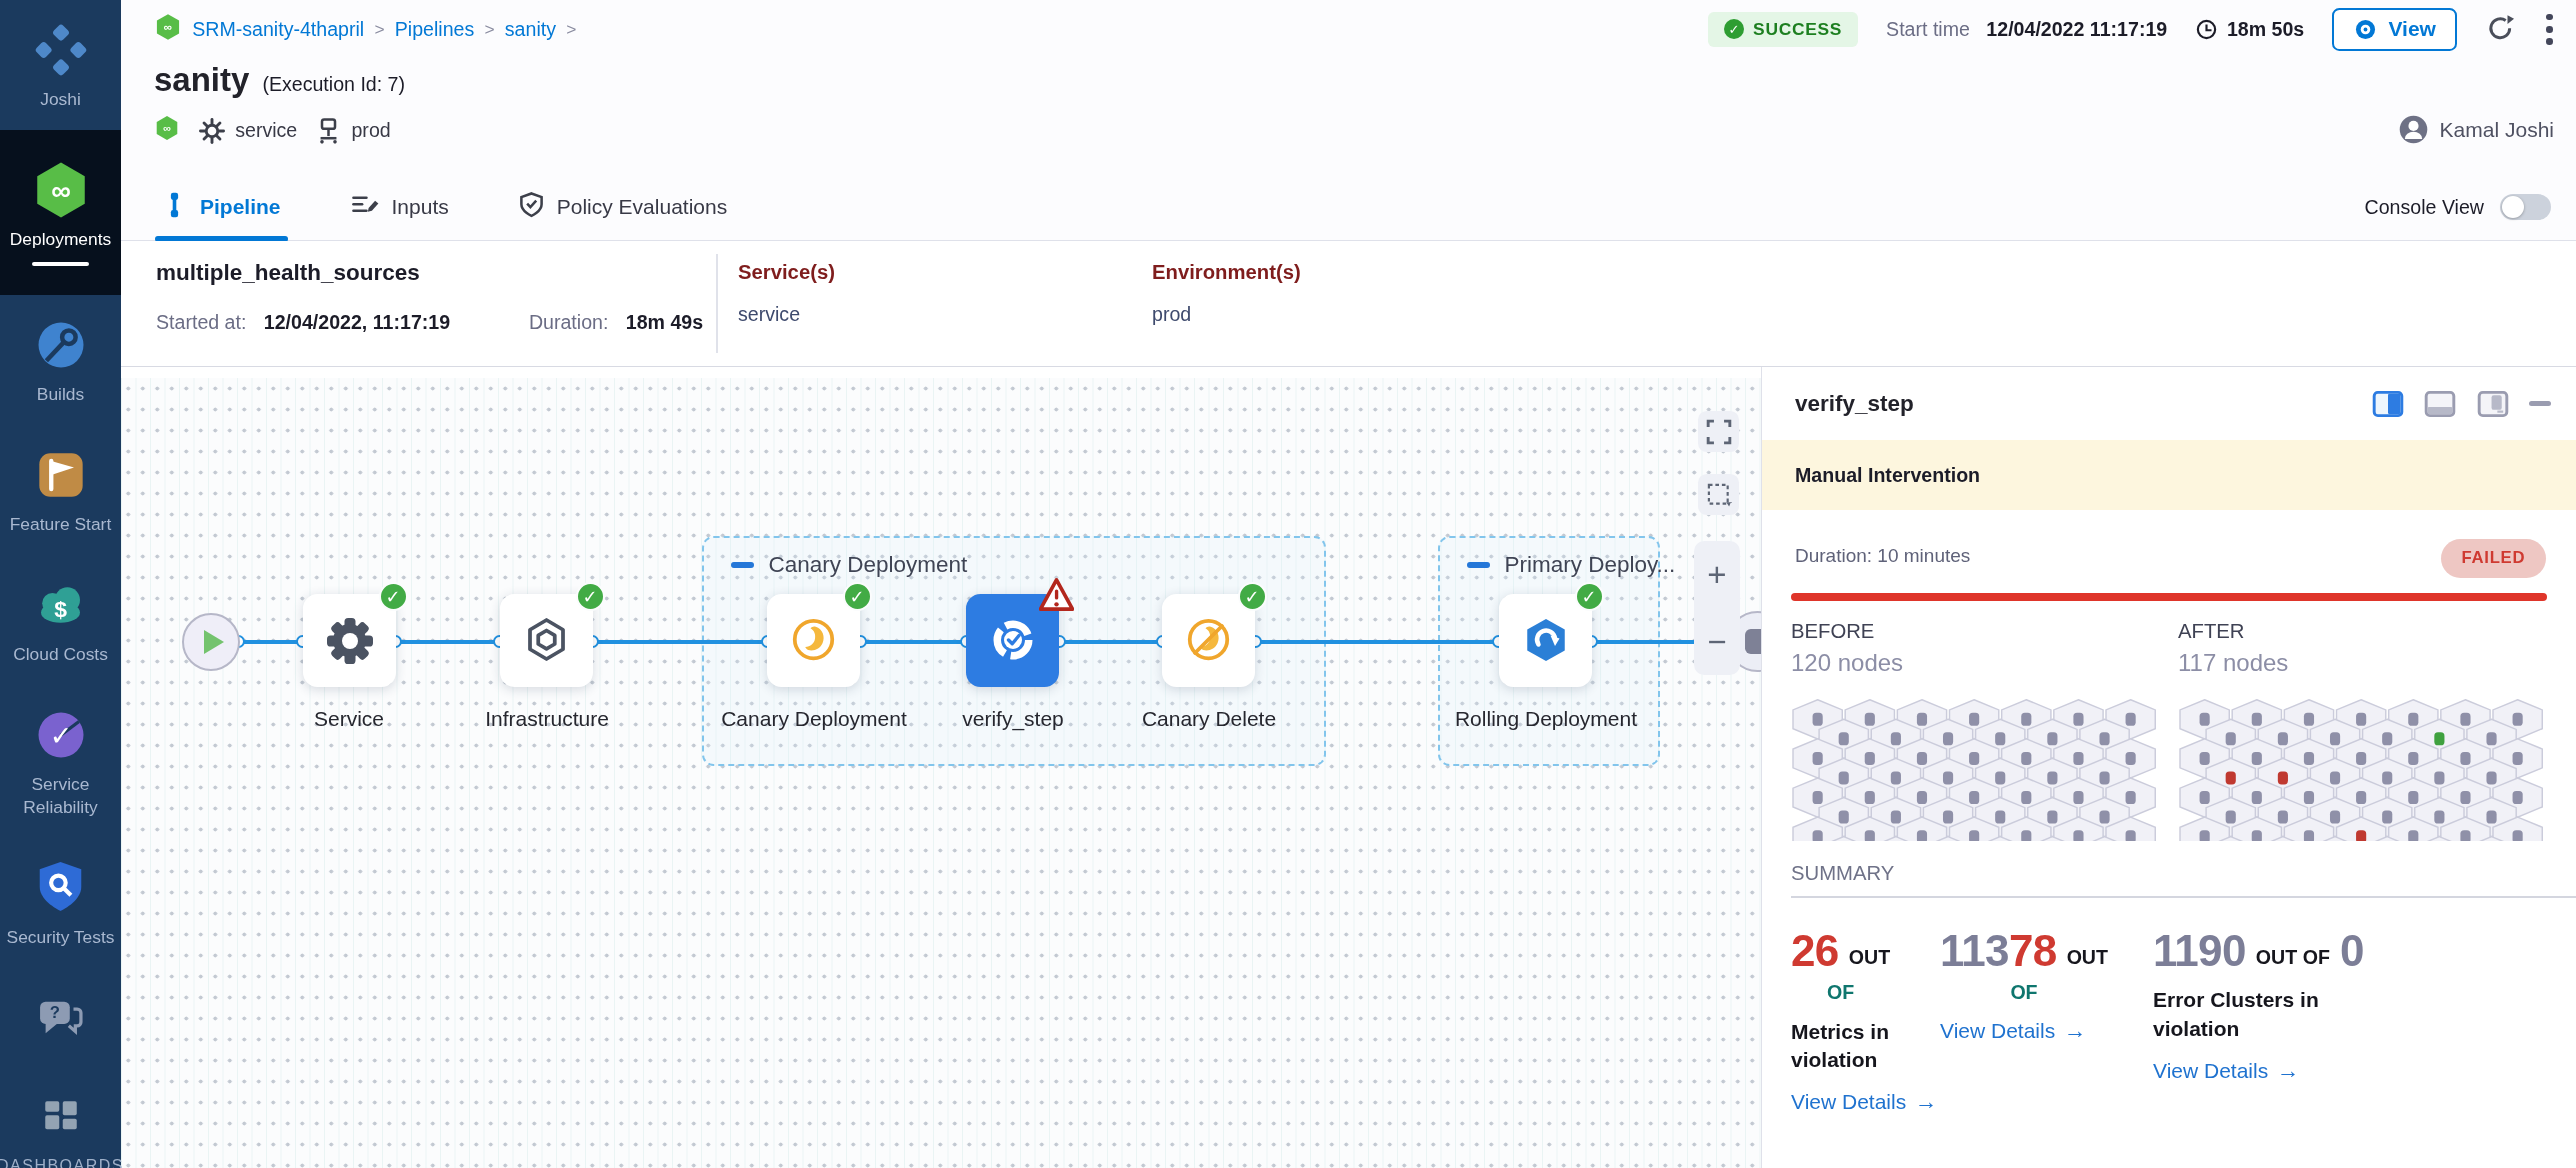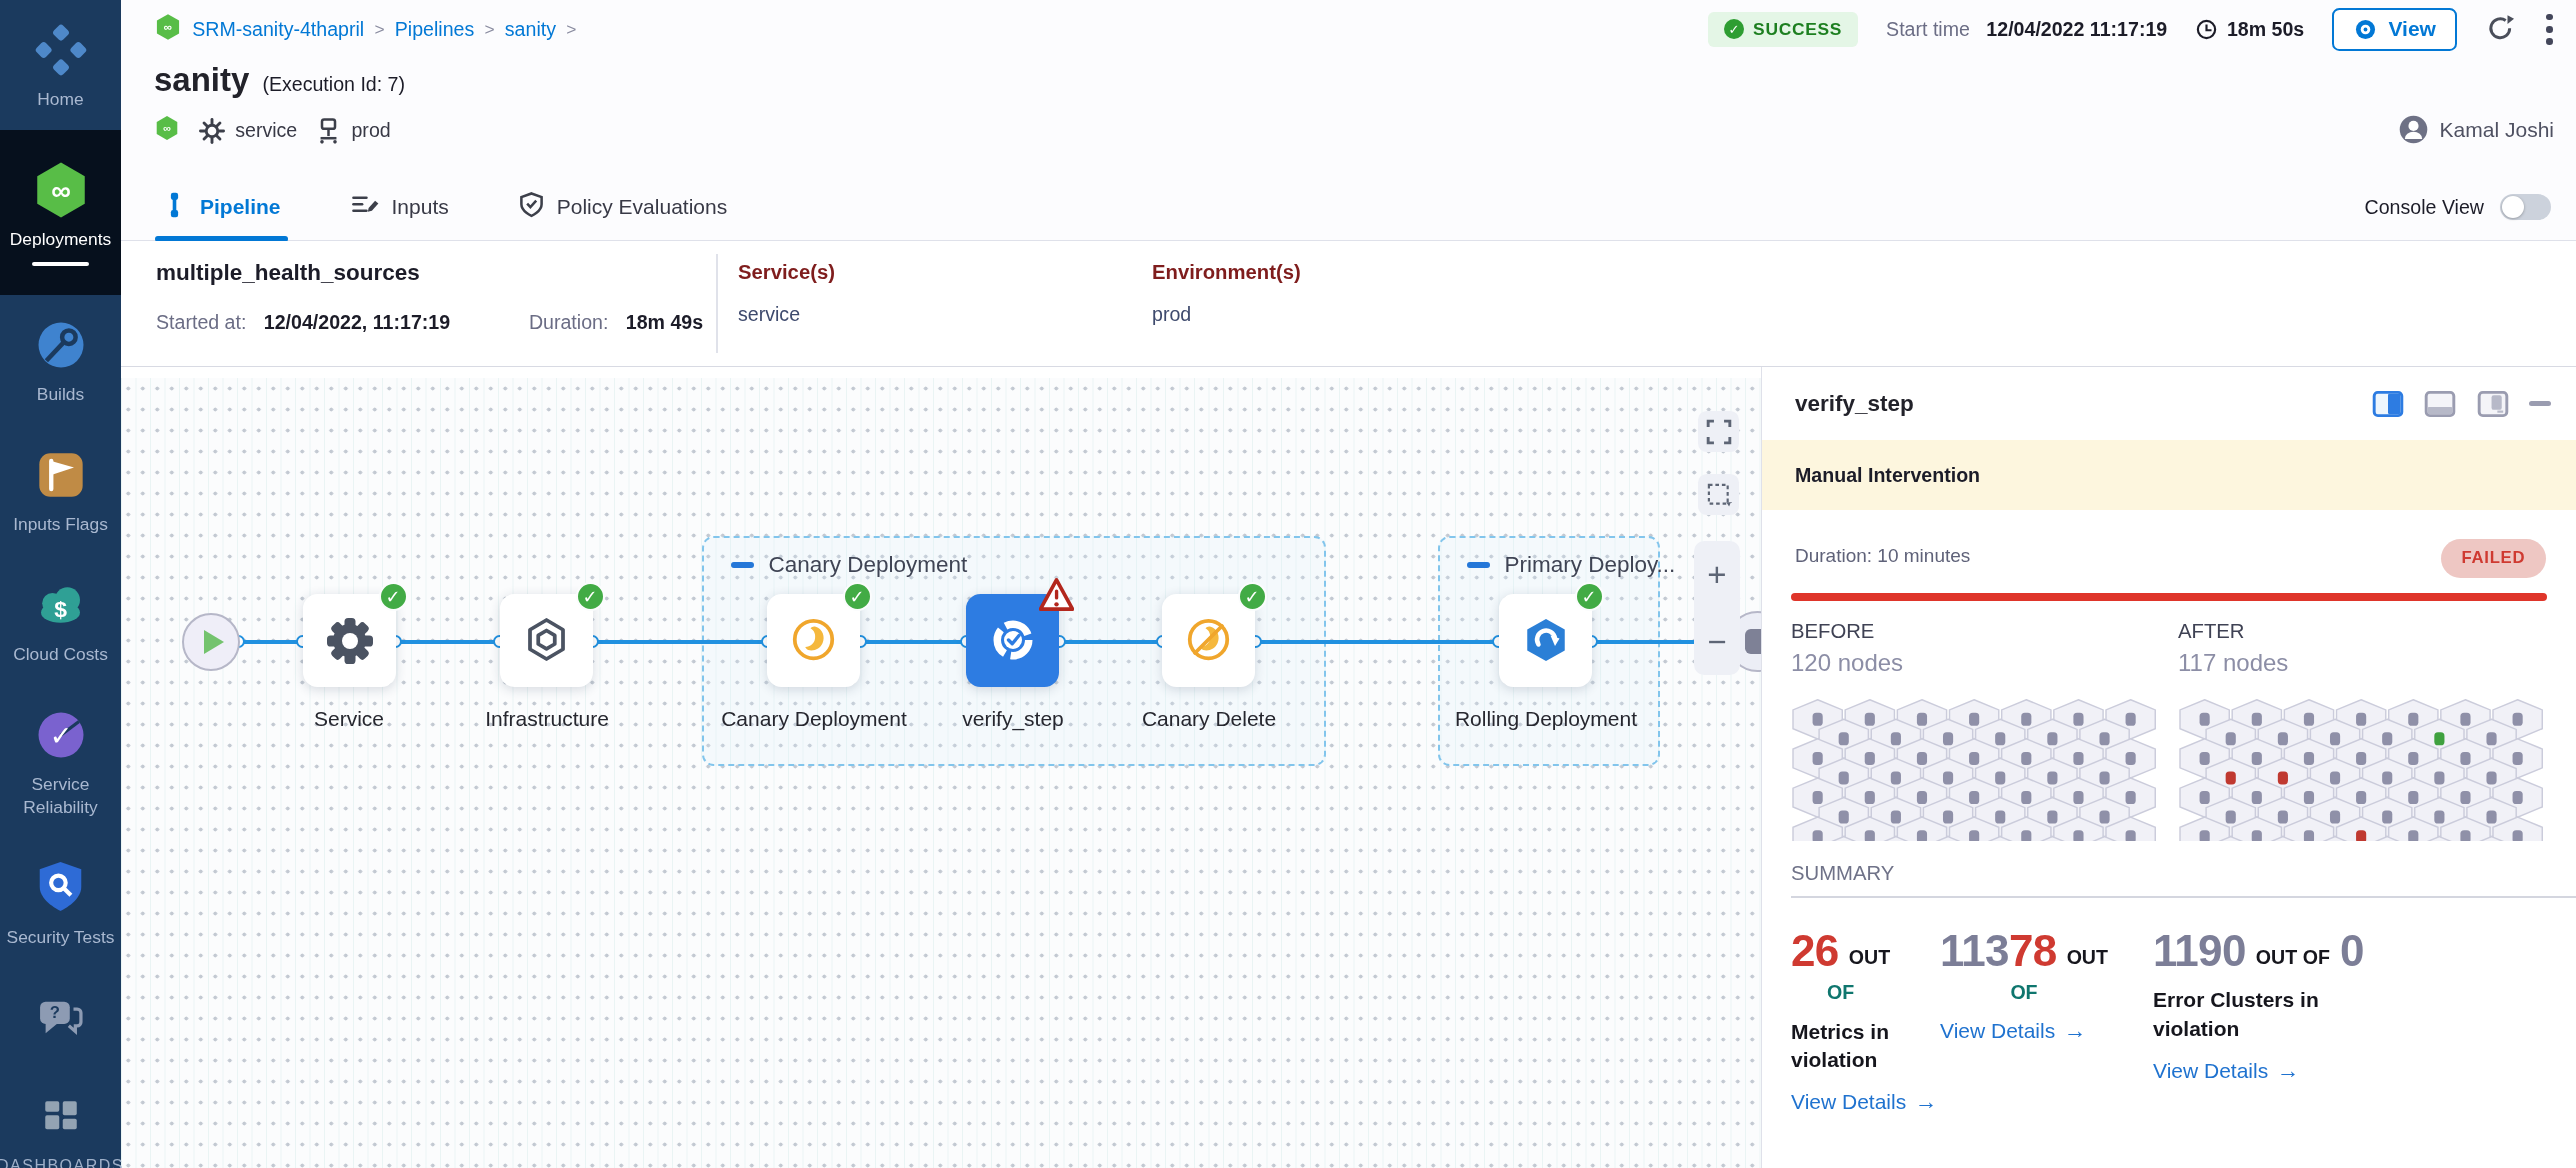--- a/index.html
+++ b/index.html
@@ -128,21 +128,21 @@
         <div class="ic">
           <svg width="52" height="52" viewBox="0 0 48 48">
             <g fill="#4e88c9">
               <rect x="18" y="2" width="12" height="12" rx="3" transform="rotate(45 24 8)"></rect>
               <rect x="2" y="18" width="12" height="12" rx="3" transform="rotate(45 8 24)"></rect>
               <rect x="34" y="18" width="12" height="12" rx="3" transform="rotate(45 40 24)"></rect>
               <rect x="18" y="34" width="12" height="12" rx="3" transform="rotate(45 24 40)"></rect>
             </g>
           </svg>
         </div>
-        <div class="lbl">Home</div>
+        <div class="lbl">Joshi</div>
       </div>
       <div class="side-item active">
         <div class="ic">
           <svg width="60" height="60" viewBox="0 0 48 48">
             <polygon points="24,2 43,13 43,35 24,46 5,35 5,13" fill="#58bd47"></polygon>
             <text x="24" y="32" font-size="22" font-weight="bold" fill="#fff" text-anchor="middle">∞</text>
           </svg>
         </div>
         <div class="lbl">Deployments</div>
         <div class="active-underline"></div>
@@ -158,21 +158,21 @@
         <div class="lbl">Builds</div>
       </div>
       <div class="side-item">
         <div class="ic">
           <svg width="52" height="52" viewBox="0 0 48 48">
             <rect x="4" y="4" width="40" height="40" rx="10" fill="#c08b45"></rect>
             <polygon points="15,11 36,17 15,24" fill="#fff"></polygon>
             <line x1="15" y1="11" x2="15" y2="37" stroke="#fff" stroke-width="4" stroke-linecap="round"></line>
           </svg>
         </div>
-        <div class="lbl">Inputs Flags</div>
+        <div class="lbl">Feature Start</div>
       </div>
       <div class="side-item">
         <div class="ic">
           <svg width="55" height="55" viewBox="0 0 48 48">
             <circle cx="17" cy="23" r="9" fill="#2fa095"></circle>
             <circle cx="30" cy="20" r="11" fill="#2fa095"></circle>
             <ellipse cx="24" cy="31" rx="17" ry="9" fill="#2fa095"></ellipse>
             <text x="24" y="35" font-size="20" font-weight="bold" fill="#fff" text-anchor="middle">$</text>
           </svg>
         </div>

